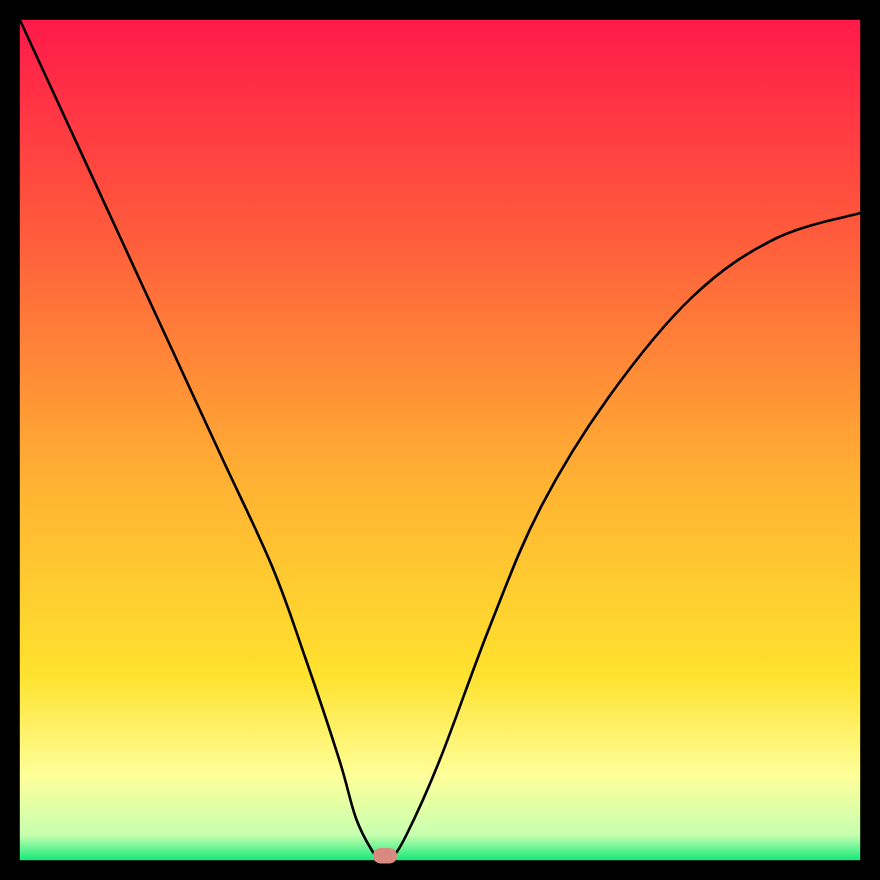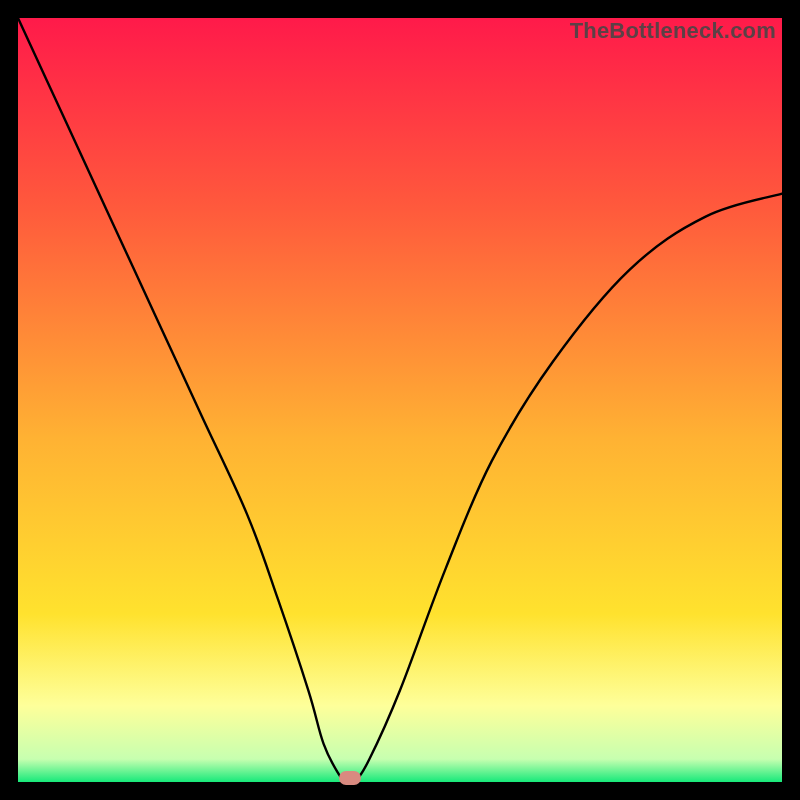--- a/index.html
+++ b/index.html
@@ -52,19 +52,18 @@
     border-radius: 7px;
     background: #d98a80;
     transform: translate(-50%, -50%);
   }
 </style>
 </head>
 <body>
 
 <div class="frame">
   <div class="plot-area" id="plot" style="--c-top: #ff1a4a; --c-upper: #ff5a3c; --c-mid: #ffb233; --c-lowmid: #ffe22e; --c-paleyellow: #feff9a; --c-nearbottom: #c7ffb0; --c-bottom: #17e97a;">
-    <div class="watermark">TheBottleneck.com</div>
     <svg class="curve" viewBox="0 0 764 764" preserveAspectRatio="none">
       <path id="curvePath" d="M 0.00 0.00 C 8.25 17.88, 29.34 63.56, 45.84 99.32 C 62.34 135.08, 75.18 162.88, 91.68 198.64 C 108.18 234.40, 121.02 262.20, 137.52 297.96 C 154.02 333.72, 166.86 361.52, 183.36 397.28 C 199.86 433.04, 215.45 463.60, 229.20 496.60 C 242.95 529.60, 248.76 549.01, 259.76 580.64 C 270.76 612.27, 282.07 646.19, 290.32 672.32 C 298.57 698.45, 300.10 710.67, 305.60 725.80 C 311.10 740.93, 316.75 749.48, 320.88 756.36 C 325.01 763.24, 325.77 762.62, 328.52 764.00 C 331.27 765.38, 332.03 768.13, 336.16 764.00 C 340.29 759.87, 343.19 757.58, 351.44 741.08 C 359.69 724.58, 368.25 706.70, 382.00 672.32 C 395.75 637.94, 411.34 591.34, 427.84 550.08 C 444.34 508.82, 454.43 480.25, 473.68 443.12 C 492.93 405.99, 510.05 378.18, 534.80 343.80 C 559.55 309.42, 583.70 278.25, 611.20 252.12 C 638.70 225.99, 660.10 212.39, 687.60 198.64 C 715.10 184.89, 750.25 179.85, 764.00 175.72" fill="none" stroke="#000000" stroke-width="2.4" stroke-linecap="round" stroke-linejoin="round"></path>
     </svg>
     <div class="marker" id="marker" style="left: 332.34px; top: 760.18px; background: rgb(217, 138, 128);"></div>
   </div>
 </div>
 
 </body></html>

